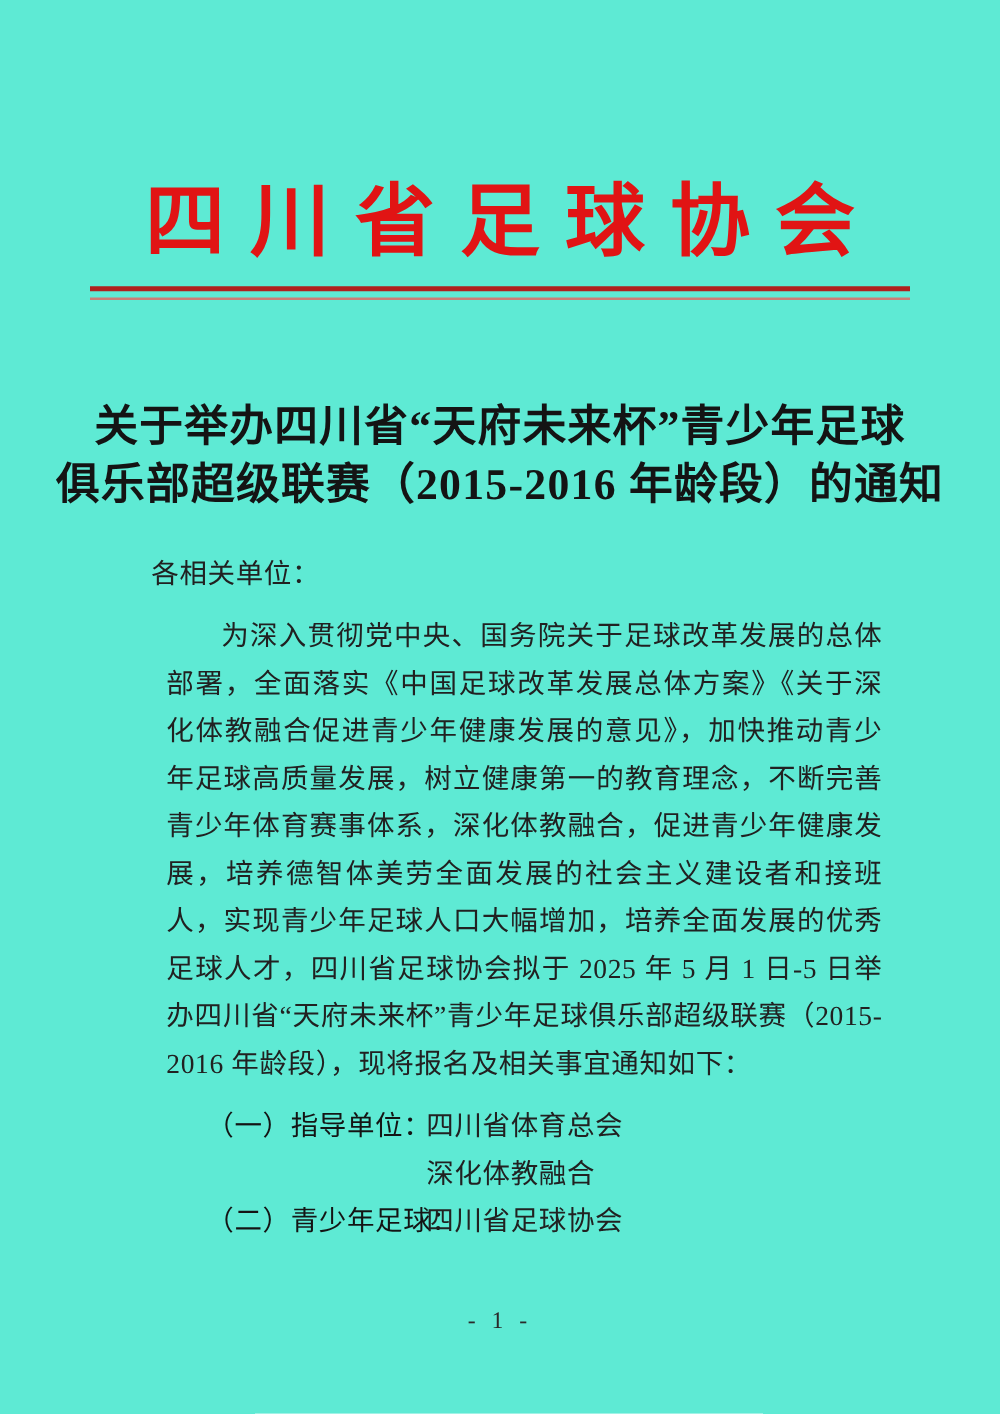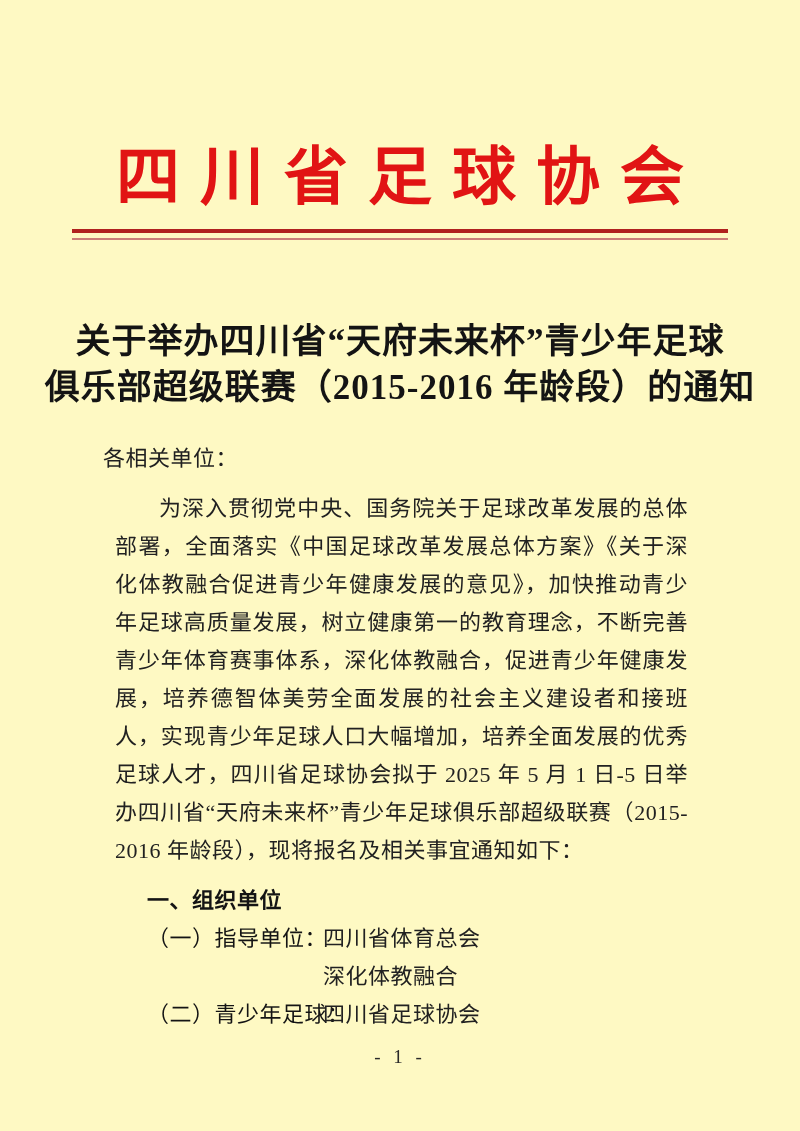--- a/index.html
+++ b/index.html
@@ -4,21 +4,21 @@
 <style>
   html, body {
     margin: 0;
     padding: 0;
     background: #ffffff;
   }
   .page {
     position: relative;
     width: 800px;
     height: 1131px;
-    background: #fef9c3;
+    background: #5eead4;
     overflow: hidden;
     font-family: "Liberation Serif", "DejaVu Serif", serif;
     color: var(--body_black, #212121);
   }
 
   
   .org-title {
     position: absolute;
     top: 143px;
     left: 0;
@@ -67,21 +67,21 @@
     letter-spacing: 1px;
   }
   .doc-title .title-line {
     white-space: nowrap;
   }
 
   
   .body-block {
     position: absolute;
     top: 440px;
-    left: 103px;
+    left: 121px;
     width: 597px;
     font-size: 22px;
     line-height: 38px;
     color: var(--body_black, #212121);
     letter-spacing: 0.5px;
   }
   .salutation {
     margin: 0;
   }
   .intro-paragraph {
@@ -141,21 +141,20 @@
   <div class="doc-title">
     <div class="title-line">关于举办四川省“天府未来杯”青少年足球</div>
     <div class="title-line">俱乐部超级联赛（2015-2016 年龄段）的通知</div>
   </div>
 
   <div class="body-block">
     <p class="salutation">各相关单位：</p>
 
     <p class="intro-paragraph">为深入贯彻党中央、国务院关于足球改革发展的总体部署，全面落实《中国足球改革发展总体方案》《关于深化体教融合促进青少年健康发展的意见》，加快推动青少年足球高质量发展，树立健康第一的教育理念，不断完善青少年体育赛事体系，深化体教融合，促进青少年健康发展，培养德智体美劳全面发展的社会主义建设者和接班人，实现青少年足球人口大幅增加，培养全面发展的优秀足球人才，四川省足球协会拟于 2025 年 5 月 1 日-5 日举办四川省“天府未来杯”青少年足球俱乐部超级联赛（2015-2016 年龄段），现将报名及相关事宜通知如下：</p>
 
-    <p class="section-heading">一、组织单位</p>
 
     <p class="org-row">
       <span class="row-label">（一）指导单位：</span><span class="row-value">四川省体育总会</span>
     </p>
 
     <p class="org-row continuation">
       <span class="row-value">深化体教融合</span>
     </p>
 
     <p class="org-row">

